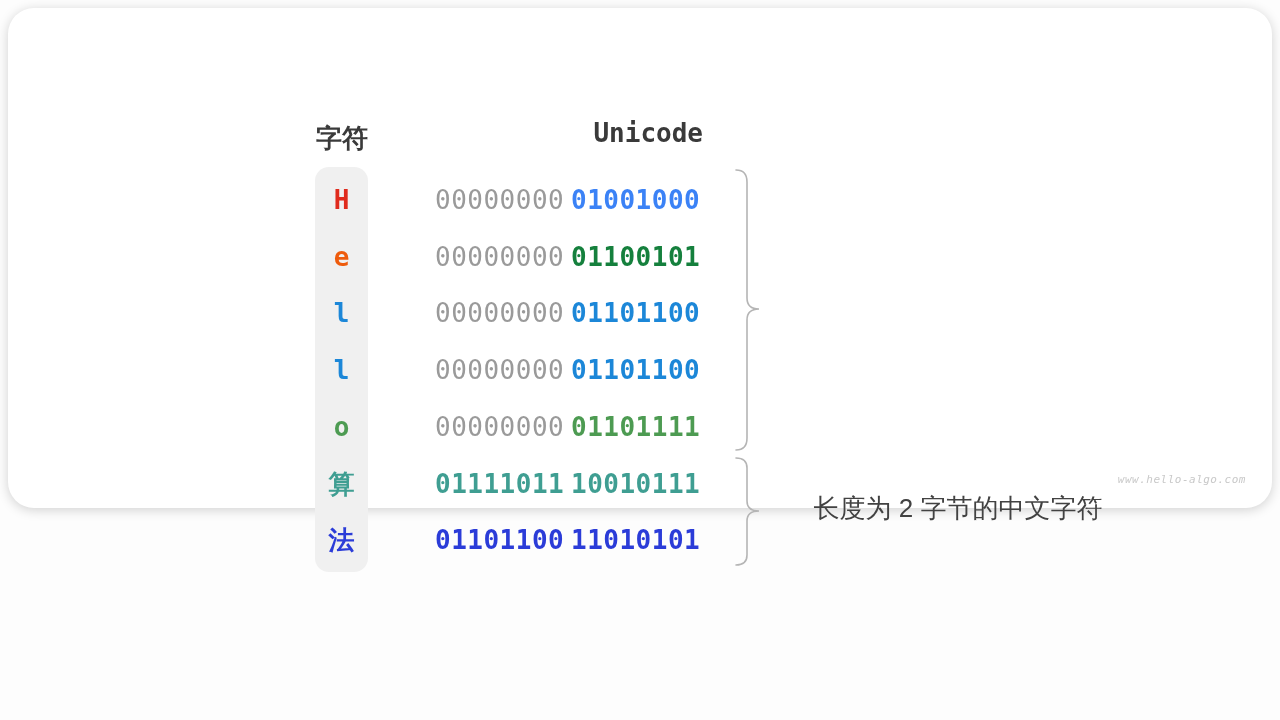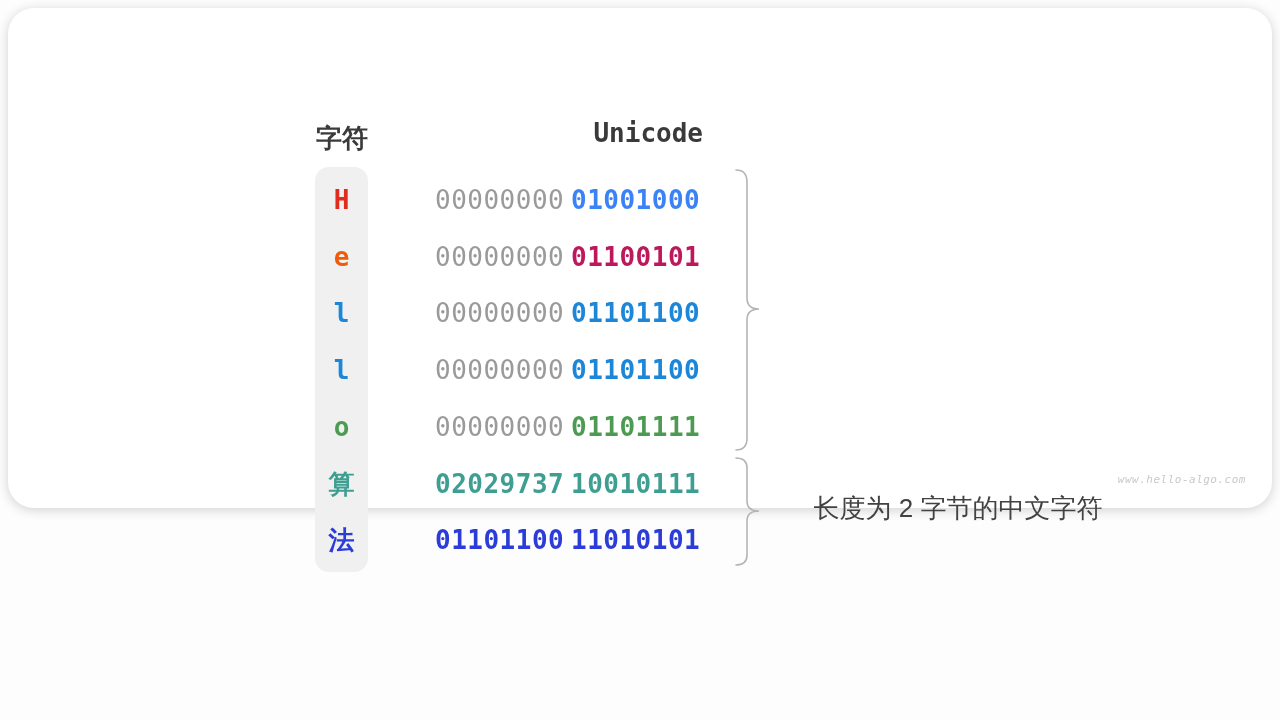--- a/index.html
+++ b/index.html
@@ -69,40 +69,40 @@
   <div class="abs char-col"></div>
 
   <div class="abs row r0">
     <span class="char" style="color: rgb(224, 43, 29);">H</span>
     <span class="b1" style="color: rgb(154, 154, 154); font-weight: 400;">00000000</span>
     <span class="b2" style="color: #3b82f6;">01001000</span>
   </div>
   <div class="abs row r1">
     <span class="char" style="color: rgb(238, 91, 12);">e</span>
     <span class="b1" style="color: rgb(154, 154, 154); font-weight: 400;">00000000</span>
-    <span class="b2" style="color: #be185d;">01100101</span>
+    <span class="b2" style="color: #15803d;">01100101</span>
   </div>
   <div class="abs row r2">
     <span class="char" style="color: rgb(28, 135, 216);">l</span>
     <span class="b1" style="color: rgb(154, 154, 154); font-weight: 400;">00000000</span>
     <span class="b2" style="color: rgb(28, 135, 216);">01101100</span>
   </div>
   <div class="abs row r3">
     <span class="char" style="color: rgb(28, 135, 216);">l</span>
     <span class="b1" style="color: rgb(154, 154, 154); font-weight: 400;">00000000</span>
     <span class="b2" style="color: rgb(28, 135, 216);">01101100</span>
   </div>
   <div class="abs row r4">
     <span class="char" style="color: rgb(77, 155, 82);">o</span>
     <span class="b1" style="color: rgb(154, 154, 154); font-weight: 400;">00000000</span>
     <span class="b2" style="color: rgb(77, 155, 82);">01101111</span>
   </div>
   <div class="abs row r5">
     <span class="char" style="color: rgb(63, 158, 146);">算</span>
-    <span class="b1" style="color: rgb(63, 158, 146); font-weight: 700;">02029737</span>
+    <span class="b1" style="color: rgb(63, 158, 146); font-weight: 700;">01111011</span>
     <span class="b2" style="color: rgb(63, 158, 146);">10010111</span>
   </div>
   <div class="abs row r6">
     <span class="char" style="color: rgb(43, 60, 216);">法</span>
     <span class="b1" style="color: rgb(43, 60, 216); font-weight: 700;">01101100</span>
     <span class="b2" style="color: rgb(43, 60, 216);">11010101</span>
   </div>
 
   <div class="abs brace" style="left:720px; top:158px;">
     <svg width="36" height="288" viewBox="0 0 36 288" fill="none">

